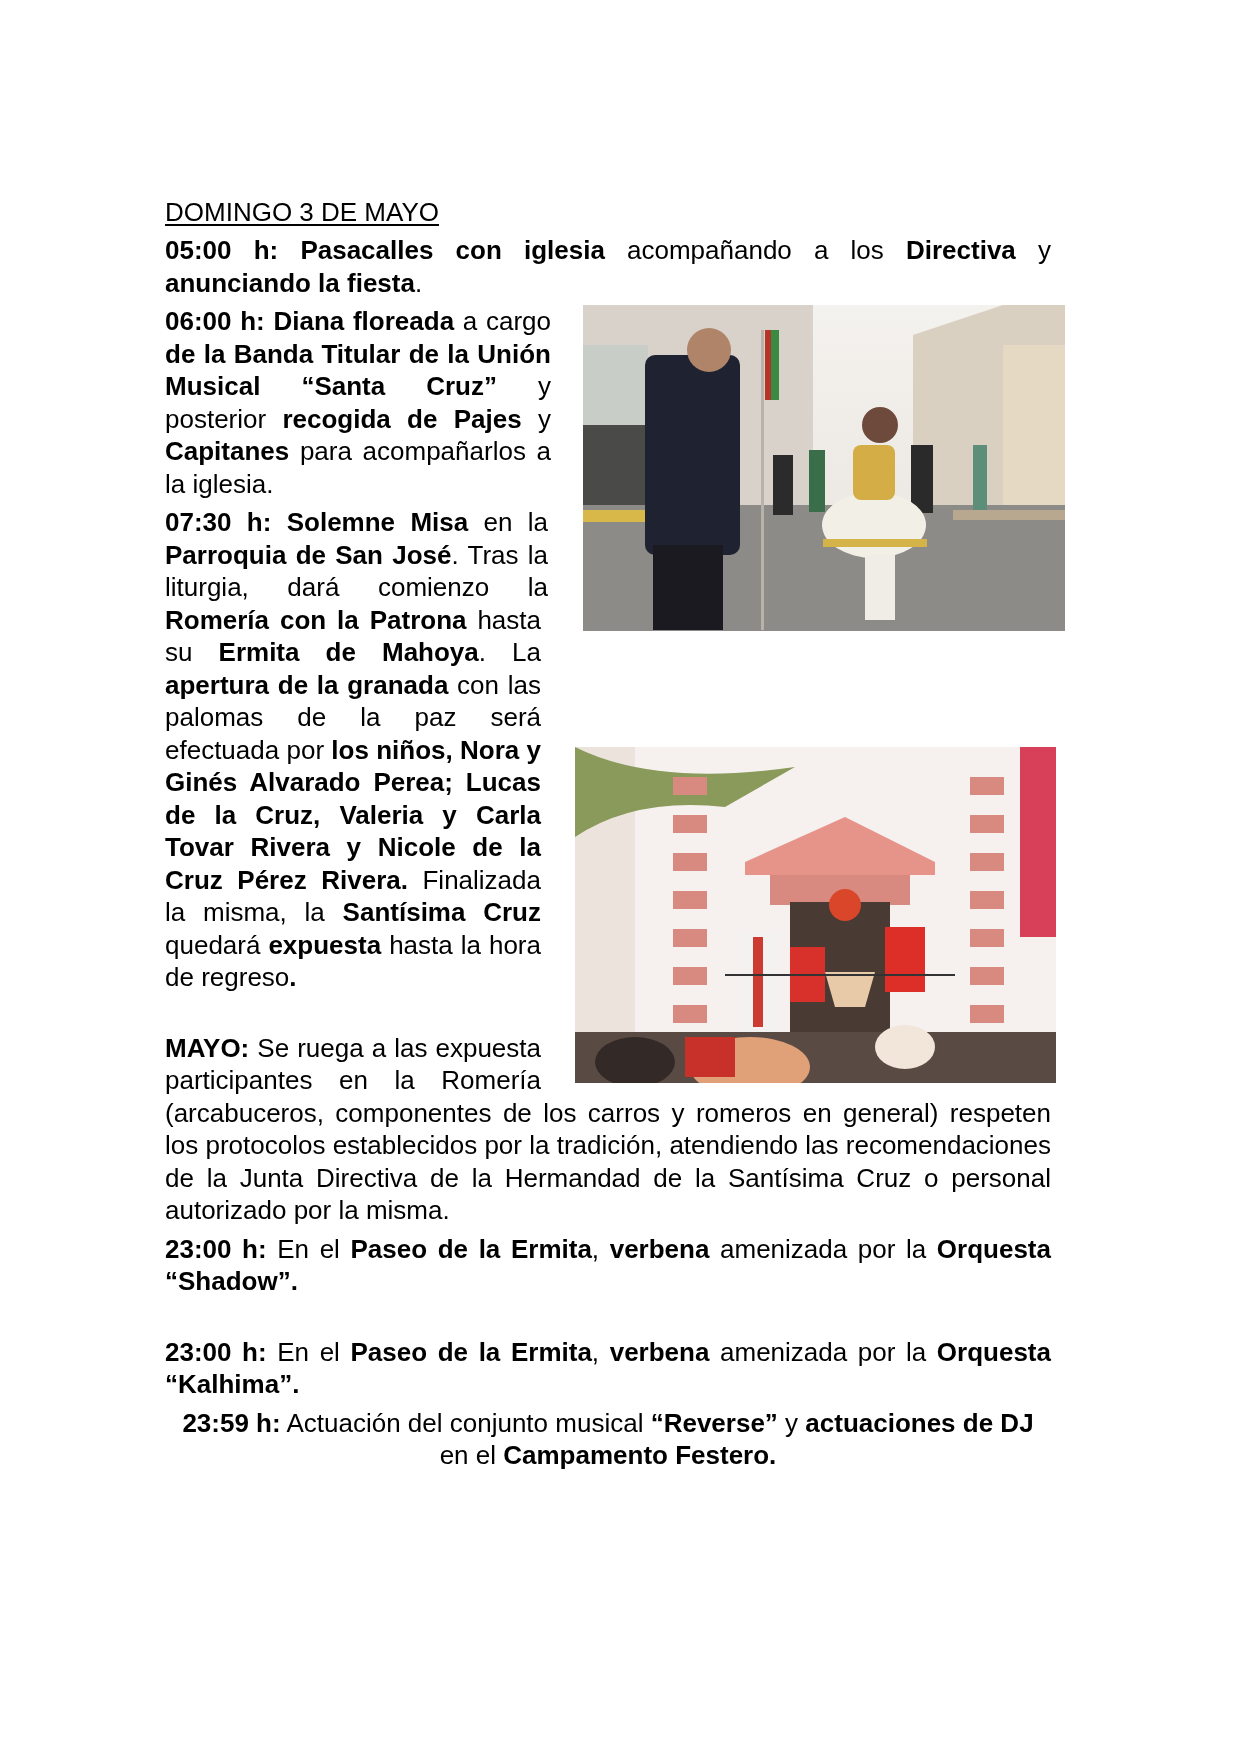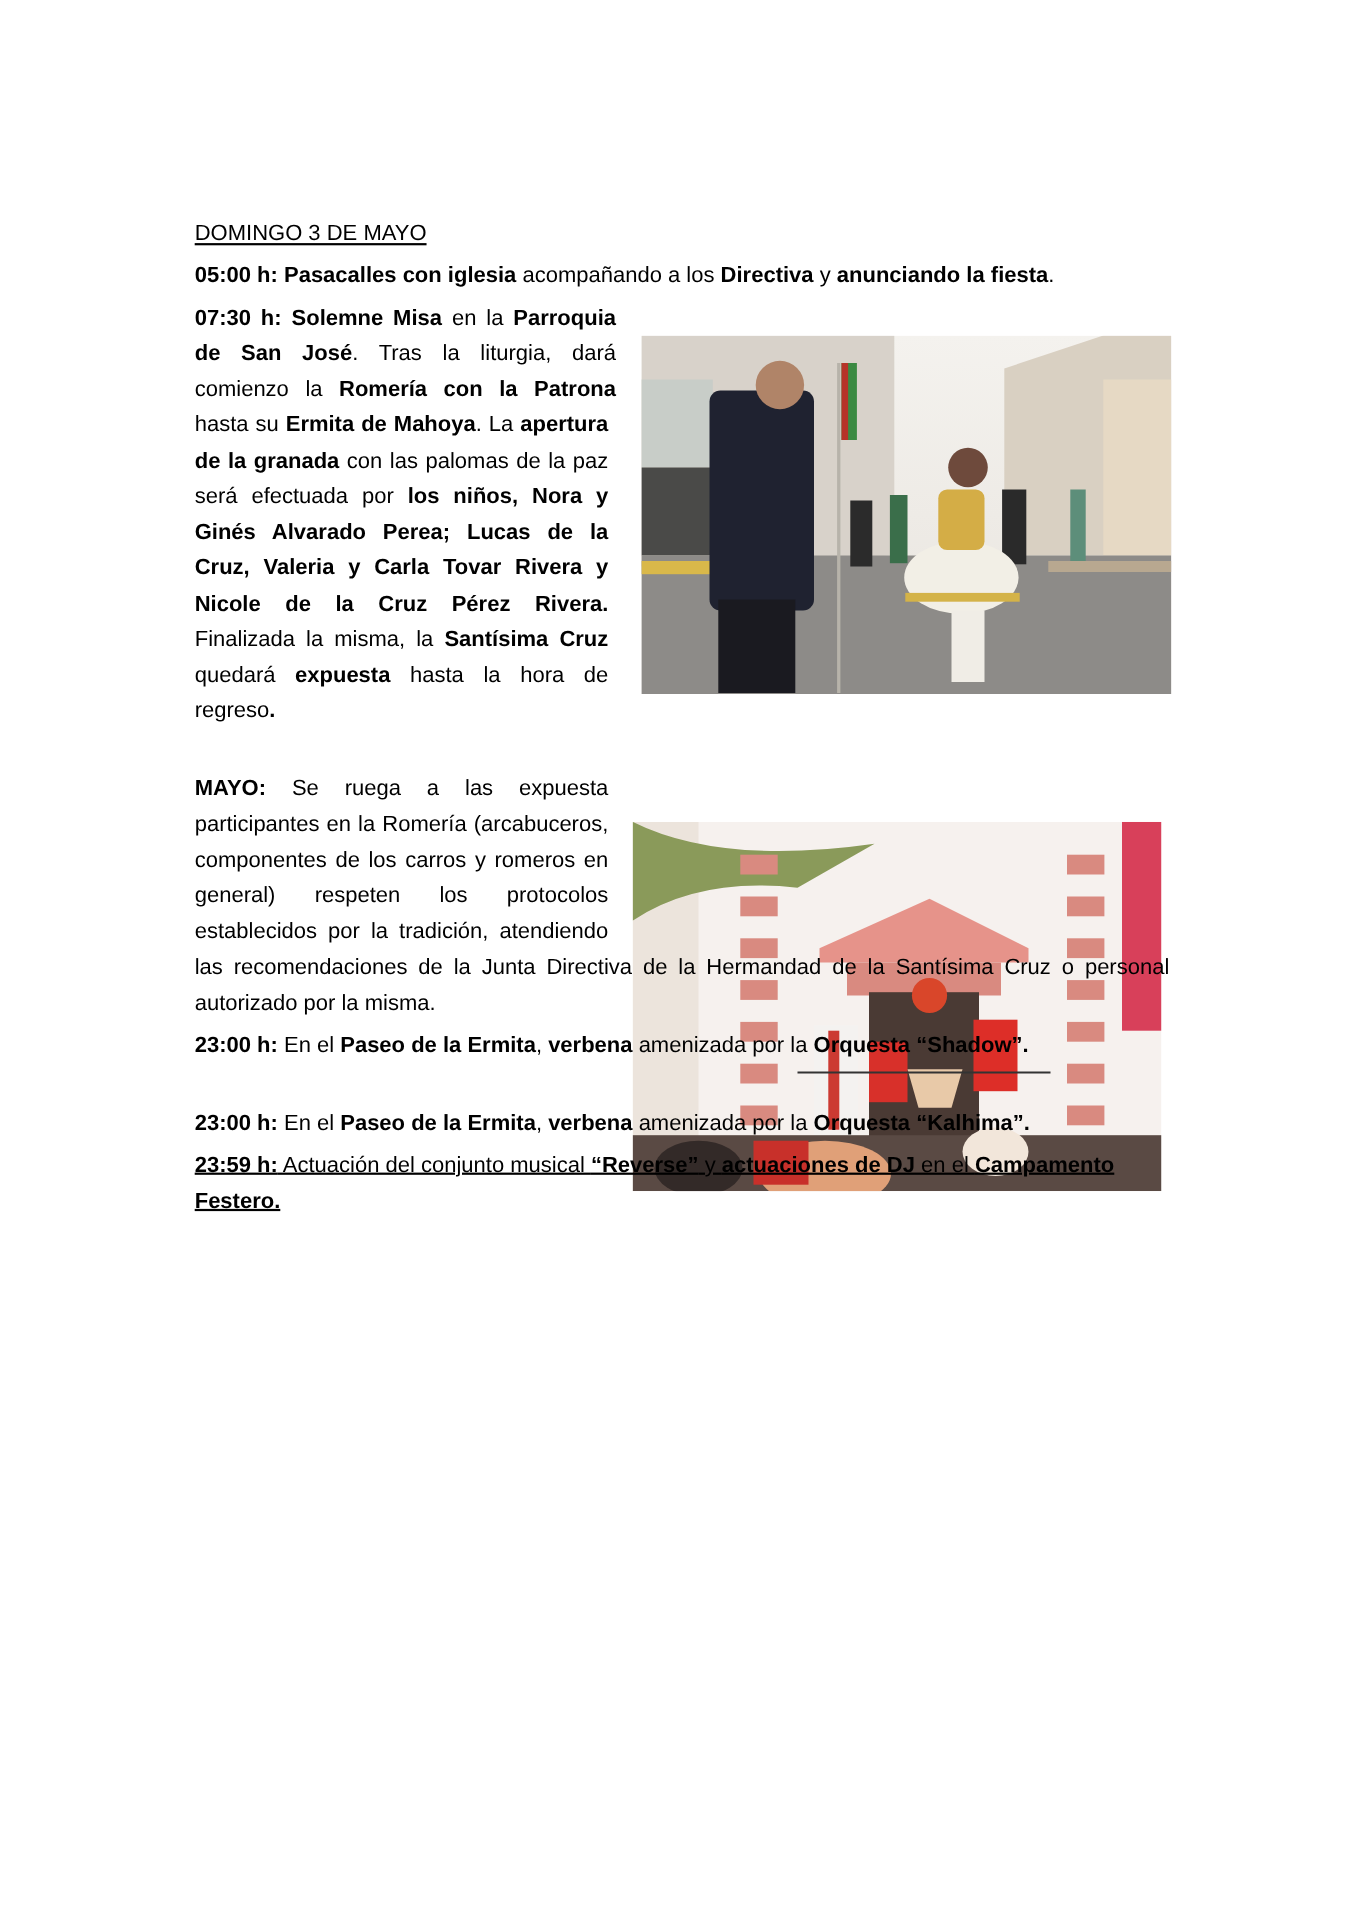--- a/index.html
+++ b/index.html
@@ -1,17 +1,17 @@
 <!DOCTYPE html>
 <html><head>
 <meta charset="utf-8">
 <style>
   html, body { margin:0; padding:0; background:#ffffff; }
   body { width:1240px; height:1755px; position:relative; overflow:hidden; font-family:"Liberation Sans", sans-serif; color:#000; }
-  .page { position:absolute; left:177px; top:196px; width:886px; font-size:20px; line-height:32.5px; }
+  .page { position:absolute; left:165px; top:196px; width:886px; font-size:26px; line-height:32.5px; }
   .heading { font-weight:bold; font-weight:normal; text-decoration:underline; text-decoration-thickness:2px; text-underline-offset:3px; margin:0 0 4px 0; height:34px; }
   .p { text-align:justify; margin:0 0 6px 0; }
   b { font-weight:bold; }
   .photo { position:absolute; overflow:hidden; }
   #photo1 { left:583px; top:305px; width:482px; height:326px; }
   #photo2 { left:575px; top:747px; width:481px; height:336px; }
   .spacer { height:32px; }
 </style>
 </head>
 <body>
@@ -91,20 +91,23 @@
   </svg>
 </div>
 
 <div class="page" data-name="document-body">
   <div class="heading" data-name="section-heading-domingo">DOMINGO 3 DE MAYO</div>
 
   <div class="p" data-name="entry-0500">
     <b>05:00 h:</b> <b>Pasacalles con iglesia</b><span> acompañando a los </span><b>Directiva</b><span> y </span><b>anunciando la fiesta</b><span>.</span>
   </div>
 
+  <div class="p" style="width:386px;" data-name="entry-0600">
+    <b>06:00 h:</b> <b>Diana floreada</b><span> a cargo </span><b>de la Banda Titular de la Unión Musical “Santa Cruz”</b><span> y posterior </span><b>recogida de Pajes</b><span> y </span><b>Capitanes</b><span> para acompañarlos a la iglesia.</span>
+  </div>
 
   <div class="p" data-name="entry-0730"><span data-name="photo1-wrap" style="float: right; width: 503px; height: 131px; margin-top: -2px;"></span><div data-name="photo2-wrap" style="float: right; clear: right; width: 510px; height: 340px; margin-top: 98px;"></div>
     
     
     <b>07:30 h:</b> <b>Solemne Misa</b><span> en la </span><b>Parroquia de San José</b><span>. Tras la liturgia, dará comienzo la </span><b>Romería con la Patrona</b><span> hasta su </span><b>Ermita de Mahoya</b><span>. La </span><b>apertura de la granada</b><span> con las palomas de la paz será efectuada por </span><b>los niños, Nora y Ginés Alvarado Perea; Lucas de la Cruz, Valeria y Carla Tovar Rivera y Nicole de la Cruz Pérez Rivera.</b><span> Finalizada la misma, la </span><b>Santísima Cruz</b><span> quedará </span><b>expuesta</b><span> hasta la hora de regreso</span><b>.</b>
   </div>
 
   <div class="spacer"></div>
 
   <div class="p" data-name="nota-paragraph">
@@ -115,21 +118,21 @@
     <b>23:00 h:</b><span> En el </span><b>Paseo de la Ermita</b><span>, </span><b>verbena</b><span> amenizada por la </span><b>Orquesta “Shadow”.</b>
   </div>
 
   <div class="spacer"></div>
 
 
   <div class="p" data-name="entry-2300-viernes">
     <b>23:00 h:</b><span> En el </span><b>Paseo de la Ermita</b><span>, </span><b>verbena</b><span> amenizada por la </span><b>Orquesta “Kalhima”.</b>
   </div>
 
-  <div class="p" style="text-align:left;text-decoration:underline;" data-name="entry-2359-viernes">
+  <div class="p" style="text-align:center;" data-name="entry-2359-viernes">
     <b>23:59 h:</b><span> Actuación del conjunto musical </span><b>“Reverse”</b><span> y </span><b>actuaciones de DJ</b><span> en el </span><b>Campamento Festero.</b>
   </div>
 </div>
 
 <style>
   
   .page .p:nth-of-type(3) { width:auto; }
 </style>
 
 <style>

